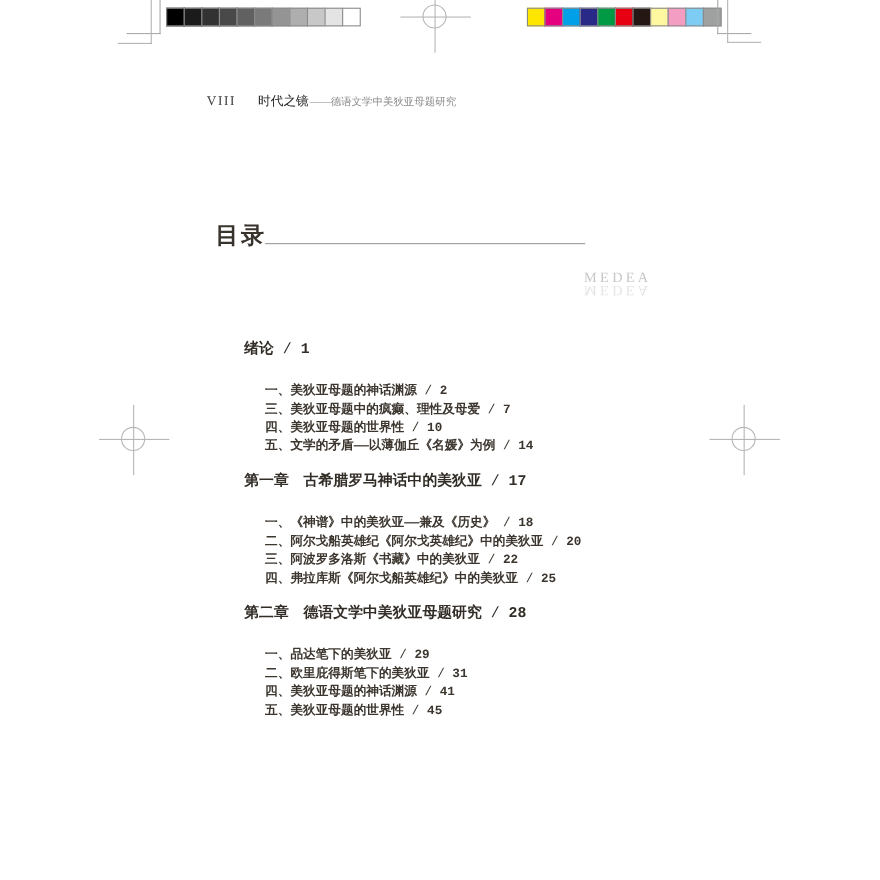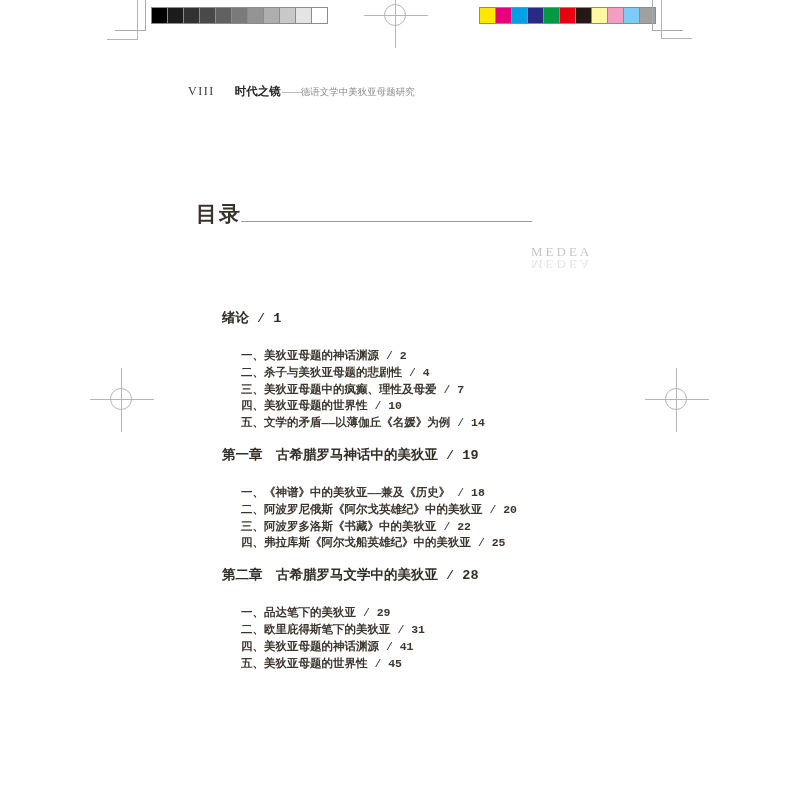--- a/index.html
+++ b/index.html
@@ -23,21 +23,21 @@
   .tl-inner{left:107px;top:0;width:31px;height:40px;border-right:1px solid #b4b4b4;border-bottom:1px solid #b4b4b4;}
   .tr-outer{left:652px;top:0;width:31px;height:31px;border-left:1px solid #aaa;border-bottom:1px solid #aaa;}
   .tr-inner{left:661px;top:0;width:31px;height:39px;border-left:1px solid #b4b4b4;border-bottom:1px solid #b4b4b4;}
   .bl-outer{left:115px;top:770px;width:31px;height:30px;border-top:1px solid #aaa;border-right:1px solid #aaa;}
   .bl-inner{left:107px;top:760px;width:31px;height:30px;border-top:1px solid #b4b4b4;border-right:1px solid #b4b4b4;}
   .br-outer{left:652px;top:769px;width:31px;height:31px;border-top:1px solid #aaa;border-left:1px solid #aaa;}
   .br-inner{left:660px;top:760px;width:32px;height:30px;border-top:1px solid #b4b4b4;border-left:1px solid #b4b4b4;}
   
   #running-header{position:absolute;left:188px;top:84px;display:flex;align-items:baseline;white-space:nowrap;}
   #running-header .folio{font-size:12px;letter-spacing:1.5px;color:#3a3a3a;margin-right:20px;}
-  #running-header .btitle{font-size:11.5px;font-weight:bold;color:#262626;}
+  #running-header .btitle{font-size:11.5px;font-weight:normal;color:#262626;}
   #running-header .bsub{font-size:9.5px;color:#8a8a8a;margin-left:1px;}
   
   #toc-title{position:absolute;left:196px;top:200px;font-size:21px;font-weight:bold;letter-spacing:2px;color:#38332d;}
   #title-rule{position:absolute;left:241px;top:221px;width:291px;height:1px;background:#9b9b9b;}
   #medea-wrap{position:absolute;left:531px;top:202px;line-height:14px;font-size:13px;letter-spacing:3px;margin-top:43px;}
   #medea-wrap .medea{display:block;color:#c6c6c6;}
   #medea-wrap .medea-reflect{display:block;transform:scaleY(-1);color:#e4e4e4;margin-top:-2px;}
   
   #toc{position:absolute;left:222px;top:310px;width:420px;font-family:Liberation Mono, monospace;}
   .toc-section{margin-bottom:15px;}
@@ -121,39 +121,38 @@
     <span class="medea medea-reflect">MEDEA</span>
   </div>
 
   <div id="toc">
 
     <div class="toc-section">
       <div class="toc-heading">
         <span>绪论</span><span class="sep"> / </span><span class="pgno">1</span>
       </div>
       <div class="toc-item"><span>一、美狄亚母题的神话渊源</span><span class="sep"> / </span><span class="pgno">2</span></div>
-      <div class="toc-item"><span>二、杀子与美狄亚母题的悲剧性</span><span class="sep"> / </span><span class="pgno">4</span></div>
       <div class="toc-item"><span>三、美狄亚母题中的疯癫、理性及母爱</span><span class="sep"> / </span><span class="pgno">7</span></div>
       <div class="toc-item"><span>四、美狄亚母题的世界性</span><span class="sep"> / </span><span class="pgno">10</span></div>
       <div class="toc-item"><span>五、文学的矛盾——以薄伽丘《名媛》为例</span><span class="sep"> / </span><span class="pgno">14</span></div>
     </div>
 
     <div class="toc-section">
       <div class="toc-heading">
-        <span>第一章　古希腊罗马神话中的美狄亚</span><span class="sep"> / </span><span class="pgno">19</span>
+        <span>第一章　古希腊罗马神话中的美狄亚</span><span class="sep"> / </span><span class="pgno">17</span>
       </div>
       <div class="toc-item"><span>一、《神谱》中的美狄亚——兼及《历史》</span><span class="sep"> / </span><span class="pgno">18</span></div>
-      <div class="toc-item"><span>二、阿波罗尼俄斯《阿尔戈英雄纪》中的美狄亚</span><span class="sep"> / </span><span class="pgno">20</span></div>
+      <div class="toc-item"><span>二、阿尔戈船英雄纪《阿尔戈英雄纪》中的美狄亚</span><span class="sep"> / </span><span class="pgno">20</span></div>
       <div class="toc-item"><span>三、阿波罗多洛斯《书藏》中的美狄亚</span><span class="sep"> / </span><span class="pgno">22</span></div>
       <div class="toc-item"><span>四、弗拉库斯《阿尔戈船英雄纪》中的美狄亚</span><span class="sep"> / </span><span class="pgno">25</span></div>
     </div>
 
     <div class="toc-section">
       <div class="toc-heading">
-        <span>第二章　古希腊罗马文学中的美狄亚</span><span class="sep"> / </span><span class="pgno">28</span>
+        <span>第二章　德语文学中美狄亚母题研究</span><span class="sep"> / </span><span class="pgno">28</span>
       </div>
       <div class="toc-item"><span>一、品达笔下的美狄亚</span><span class="sep"> / </span><span class="pgno">29</span></div>
       <div class="toc-item"><span>二、欧里庇得斯笔下的美狄亚</span><span class="sep"> / </span><span class="pgno">31</span></div>
       <div class="toc-item"><span>四、美狄亚母题的神话渊源</span><span class="sep"> / </span><span class="pgno">41</span></div>
       <div class="toc-item"><span>五、美狄亚母题的世界性</span><span class="sep"> / </span><span class="pgno">45</span></div>
     </div>
 
   </div>
 </div>
 

